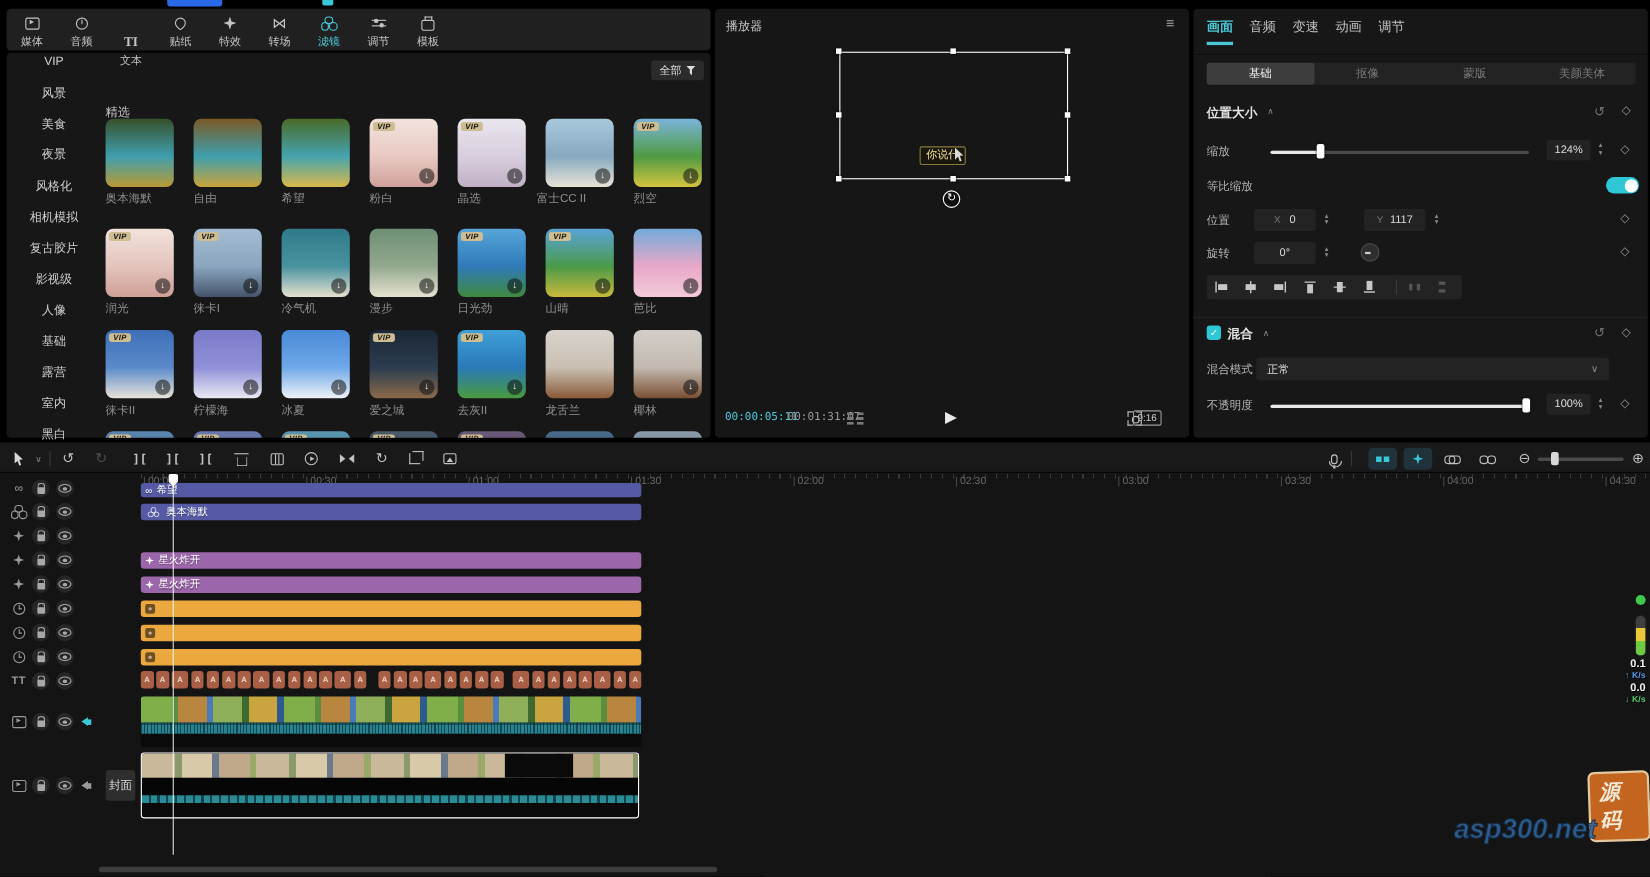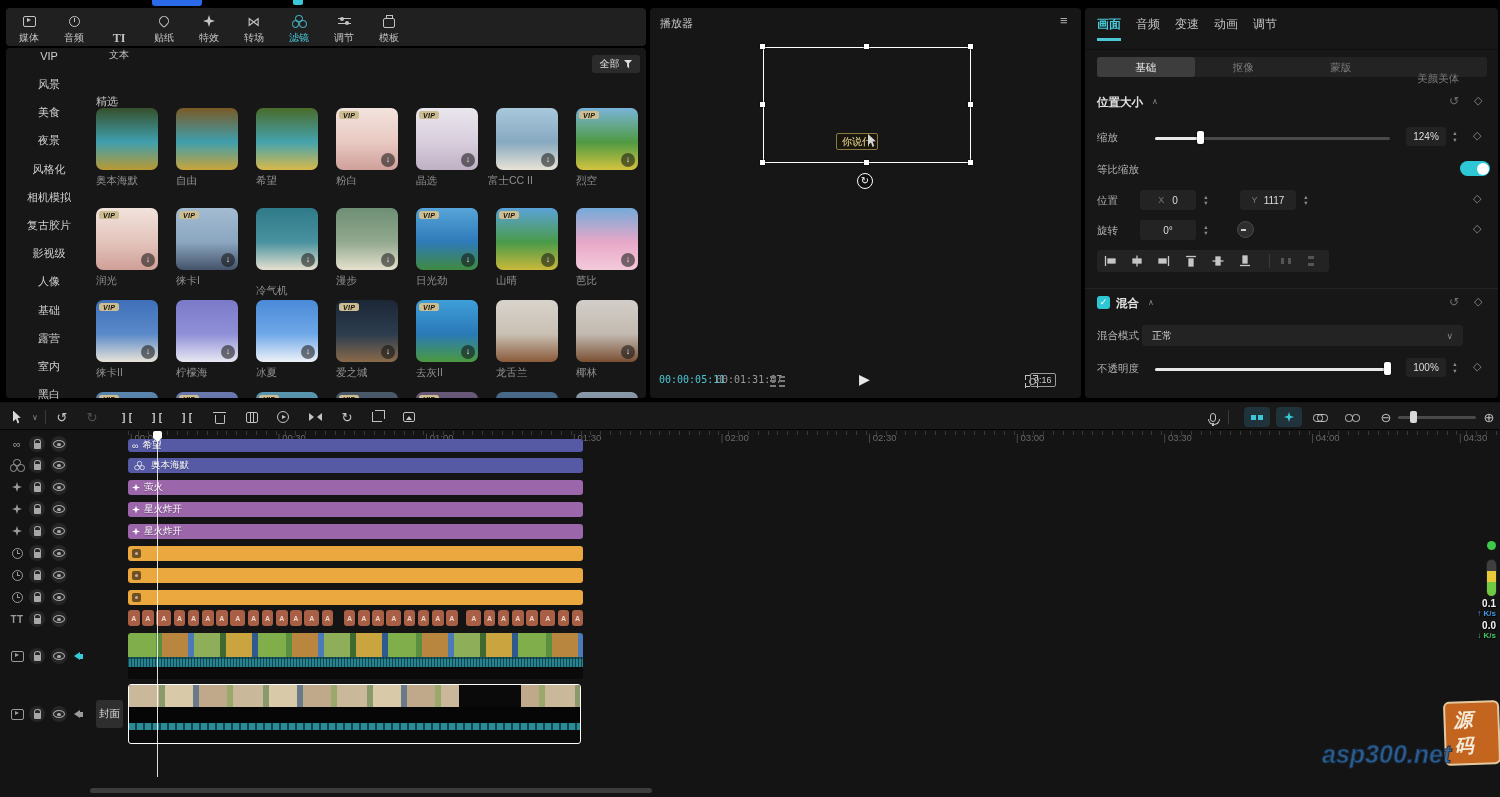--- a/index.html
+++ b/index.html
@@ -264,21 +264,21 @@
         </div>
         <div class="card-label" style="position: absolute; left: 4px; top: 226px; width: 78px; height: 12px;">润光</div>
         <div class="card" style="position: absolute; left: 84px; top: 160px; width: 62px; height: 62px; background: linear-gradient(rgb(163, 188, 210) 0%, rgb(139, 166, 192) 55%, rgb(68, 83, 106) 100%);">
           <span class="vip-badge">VIP</span>
           <span class="dl">↓</span>
         </div>
         <div class="card-label" style="position: absolute; left: 84px; top: 226px; width: 78px; height: 12px;">徕卡I</div>
         <div class="card" style="position: absolute; left: 164px; top: 160px; width: 62px; height: 62px; background: linear-gradient(rgb(47, 122, 138) 0%, rgb(73, 146, 159) 55%, rgb(230, 225, 207) 100%);">
           <span class="dl">↓</span>
         </div>
-        <div class="card-label" style="position: absolute; left: 164px; top: 236px; width: 78px; height: 12px;">冷气机</div>
+        <div class="card-label" style="position: absolute; left: 164px; top: 226px; width: 78px; height: 12px;">冷气机</div>
         <div class="card" style="position: absolute; left: 244px; top: 160px; width: 62px; height: 62px; background: linear-gradient(rgb(110, 143, 116) 0%, rgb(147, 169, 143) 55%, rgb(230, 225, 207) 100%);">
           <span class="dl">↓</span>
         </div>
         <div class="card-label" style="position: absolute; left: 244px; top: 226px; width: 78px; height: 12px;">漫步</div>
         <div class="card" style="position: absolute; left: 324px; top: 160px; width: 62px; height: 62px; background: linear-gradient(rgb(87, 165, 218) 0%, rgb(47, 122, 184) 55%, rgb(63, 138, 63) 100%);">
           <span class="vip-badge">VIP</span>
           <span class="dl">↓</span>
         </div>
         <div class="card-label" style="position: absolute; left: 324px; top: 226px; width: 78px; height: 12px;">日光劲</div>
         <div class="card" style="position: absolute; left: 404px; top: 160px; width: 62px; height: 62px; background: linear-gradient(rgb(90, 163, 216) 0%, rgb(74, 154, 74) 55%, rgb(201, 185, 58) 100%);">
@@ -381,21 +381,21 @@
       <div class="tab" style="position: absolute; left: 1175px; top: 16px; width: 30px; height: 16px;">变速</div>
       <div class="tab" style="position: absolute; left: 1214px; top: 16px; width: 30px; height: 16px;">动画</div>
       <div class="tab" style="position: absolute; left: 1253px; top: 16px; width: 30px; height: 16px;">调节</div>
       <div style="position: absolute; left: 1097px; top: 38px; width: 24px; height: 2.5px; background: rgb(74, 200, 216);"></div>
     </div>
   <div class="a" style="left:1085px;top:49px;width:413px;height:1px;background:#0e0e0e"></div>
   <div class="a" id="ins-subtabs" style="left:1097px;top:57px;width:390px;height:20px;background:#232323;border-radius:3px">
       <div class="seg active" style="position: absolute; left: 0px; top: 0px; width: 97.5px; height: 20px;">基础</div>
       <div class="seg" style="position: absolute; left: 97.5px; top: 0px; width: 97.5px; height: 20px;">抠像</div>
       <div class="seg" style="position: absolute; left: 195px; top: 0px; width: 97.5px; height: 20px;">蒙版</div>
-      <div class="seg" style="position: absolute; left: 292.5px; top: 12px; width: 97.5px; height: 20px; font-family: Liberation Serif, serif;">美颜美体</div>
+      <div class="seg" style="position: absolute; left: 292.5px; top: 0px; width: 97.5px; height: 20px;">美颜美体</div>
     </div>
 
   <div class="sec-title" style="left:1097px;top:95px">位置大小</div>
   <div class="a" style="left:1152px;top:97px;font-size:8px;color:#8a8a8a">∧</div>
   <div class="reset" style="left:1449px;top:94px">↺</div>
   <div class="kf" style="left:1474px;top:94px">◇</div>
 
   <div class="ins-label" style="left:1097px;top:131px">缩放</div>
   <div class="sl-track" style="left:1155px;top:137px;width:235px"></div>
   <div class="sl-fill" style="left:1155px;top:137px;width:46px"></div>
@@ -706,24 +706,20 @@
         <span>希望</span>
       </div>
       <div class="clip" style="position: absolute; left: 128px; top: 28px; width: 455px; height: 15px; background: rgb(86, 90, 165);">
         <span class="ic rings rings3" style="color: rgb(255, 255, 255); transform: scale(0.7);">
           <b></b>
           <b></b>
           <b></b>
         </span>
         <span>奥本海默</span>
       </div>
-      <div class="clip" style="position: absolute; left: 128px; top: 50px; width: 455px; height: 15px; background: rgb(156, 102, 170);">
-        <span class="ic ic-star4" style="color: rgb(255, 255, 255); width: 8px; height: 8px;"></span>
-        <span>萤火</span>
-      </div>
       <div class="clip" style="position: absolute; left: 128px; top: 72px; width: 455px; height: 15px; background: rgb(156, 102, 170);">
         <span class="ic ic-star4" style="color: rgb(255, 255, 255); width: 8px; height: 8px;"></span>
         <span>星火炸开</span>
       </div>
       <div class="clip" style="position: absolute; left: 128px; top: 94px; width: 455px; height: 15px; background: rgb(156, 102, 170);">
         <span class="ic ic-star4" style="color: rgb(255, 255, 255); width: 8px; height: 8px;"></span>
         <span>星火炸开</span>
       </div>
       <div class="clip" style="position: absolute; left: 128px; top: 116px; width: 455px; height: 15px; background: rgb(234, 168, 62);">
         <span class="ic ic-darksq"></span>

